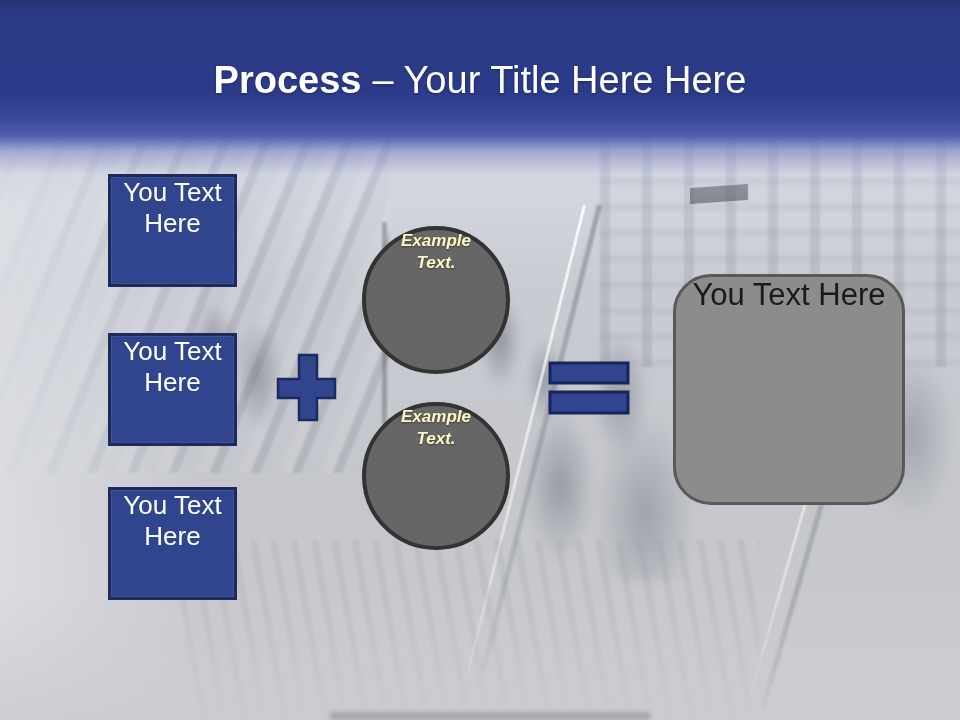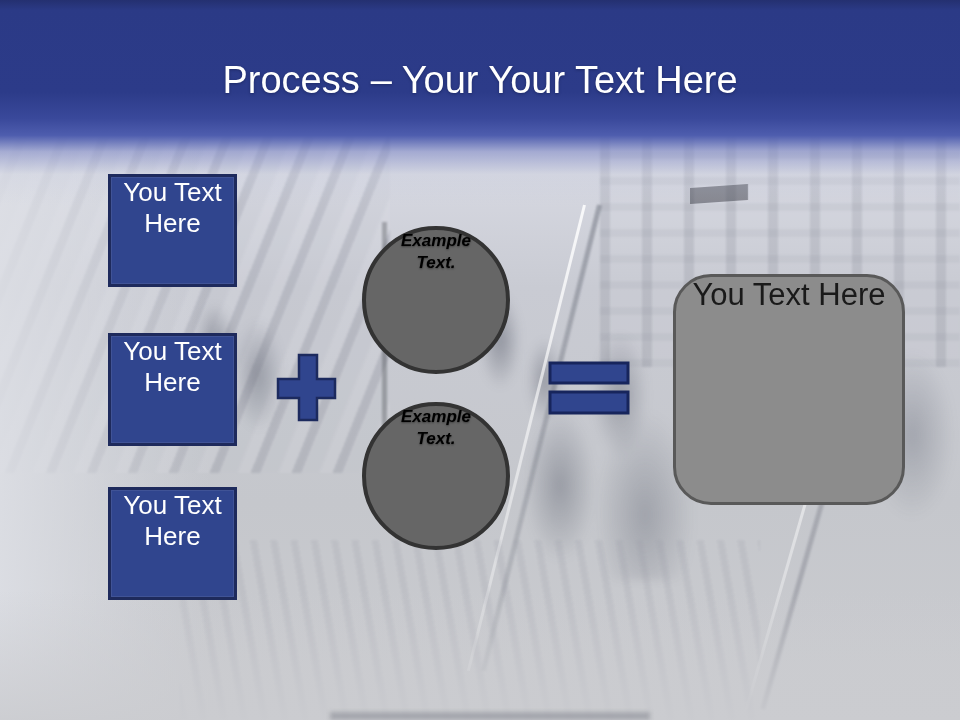--- a/index.html
+++ b/index.html
@@ -55,34 +55,34 @@
   .bg-footer-smudge{position:absolute; left:330px; top:712px; width:320px; height:8px;
     background:rgba(110,113,122,.40); filter:blur(2px);}
   
   .header{position:absolute; left:0; top:0; width:960px; height:205px; z-index:2;
     background:linear-gradient(180deg,
       #243070 0%, #2b3a86 5%, #2c3b89 45%, #3a499b 58%, #4e5dae 66%,
       rgba(120,130,195,.55) 74%, rgba(190,195,220,.18) 85%, rgba(200,205,225,0) 100%);}
   .title{position:absolute; left:0; top:55px; width:960px; height:50px; line-height:50px;
     text-align:center; color:#fff; font-size:38px; z-index:3;
     text-shadow:0 1px 3px rgba(10,15,40,.35); white-space:nowrap;}
-  .title-bold{font-weight:400;}
+  .title-bold{font-weight:700;}
   .title-rest{font-weight:400; margin-left:11px;}
   
   .shape{position:absolute; z-index:3; box-sizing:border-box; display:flex;
     align-items:flex-start; justify-content:center; text-align:center;}
   .blue-box{left:108px; width:129px; height:113px;
     background:#30458e; border:3px solid #1e2a5c;
     color:#fff; font-size:26px; line-height:31px;
     box-shadow:0 0 0 1px rgba(255,255,255,.08) inset;}
   .blue-box .box-label{width:110px;}
   .blue-box-1{top:174px;} .blue-box-2{top:333px;} .blue-box-3{top:487px;}
   .gray-circle{left:362px; width:148px; height:148px; border-radius:50%;
     background:#666666; border:4px solid #333333;
-    color:#000000; font-size:17px; font-weight:700; font-style:italic; line-height:22px;
+    color:#fef9c3; font-size:17px; font-weight:700; font-style:italic; line-height:22px;
     text-shadow:0 1px 2px rgba(0,0,0,.4);}
   .gray-circle .circle-label{width:92px;}
   .gray-circle-1{top:226px;} .gray-circle-2{top:402px;}
   .op-svg{position:absolute; z-index:3;}
   .plus-svg{left:270px; top:348px;}
   .equals-svg{left:544px; top:357px;}
   .result-box{left:673px; top:274px; width:232px; height:231px;
     background:#8c8c8c; border:3px solid #595959; border-radius:38px;
     color:#1a1a1a; font-size:31px;}
 </style>
@@ -101,21 +101,21 @@
   <div class="track track-1-dark"></div>
   <div class="track track-2-light"></div>
   <div class="track track-2-dark"></div>
   <div class="bg-cobbles"></div>
   <div class="bg-fade-left"></div>
   <div class="bg-fade-bottom"></div>
   <div class="bg-footer-smudge"></div>
 
   <div class="header"></div>
   <div class="title">
-    <span class="title-bold">Process</span><span class="title-rest">– Your Your Text Here</span>
+    <span class="title-bold">Process</span><span class="title-rest">– Your Title Here Here</span>
   </div>
 
   <div class="shape blue-box blue-box-1">
     <span class="box-label">You Text Here</span>
   </div>
   <div class="shape blue-box blue-box-2">
     <span class="box-label">You Text Here</span>
   </div>
   <div class="shape blue-box blue-box-3">
     <span class="box-label">You Text Here</span>

